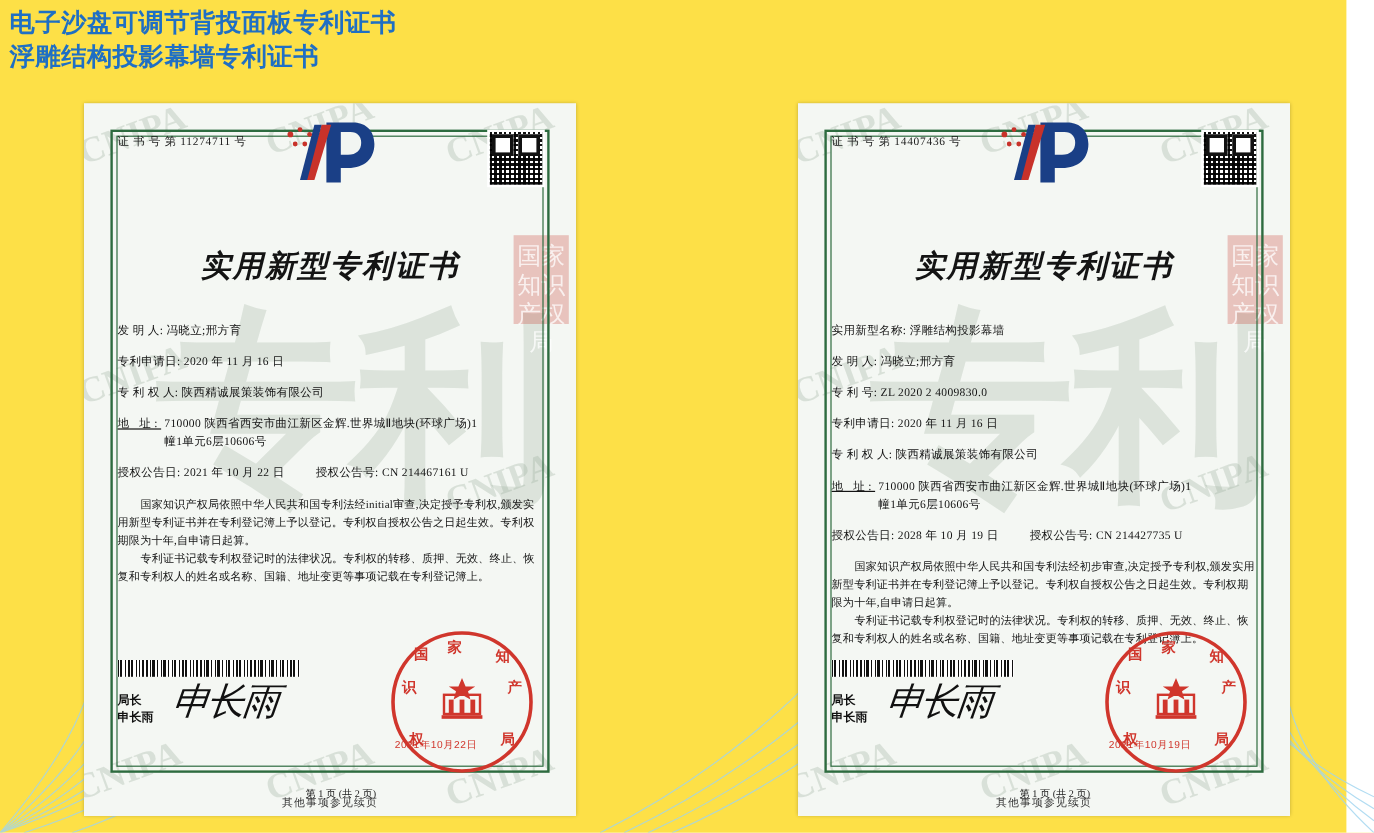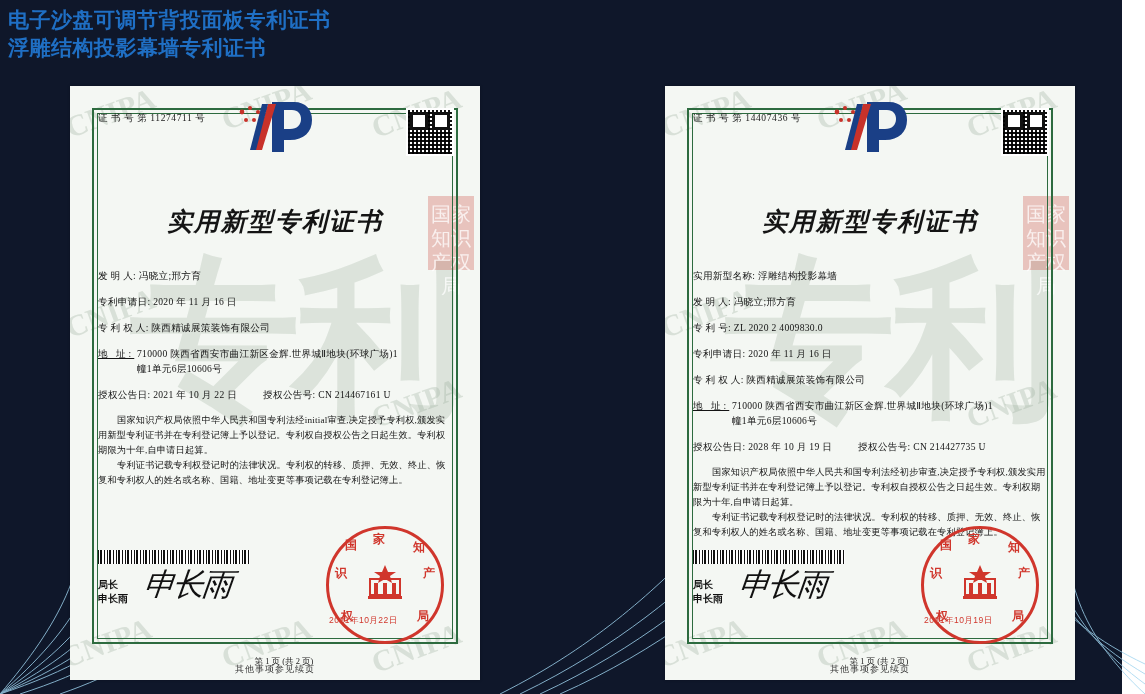--- a/index.html
+++ b/index.html
@@ -11,21 +11,21 @@
     height: 694px;
     background: #ffffff;
     font-family: "Liberation Sans", sans-serif;
     overflow: hidden;
     position: relative;
   }
   .page {
     position: relative;
     width: 1122px;
     height: 694px;
-    background: #0f172a;
+    background: #fde047;
   }
 
   
   .bg-lines {
     position: absolute;
     left: 0;
     bottom: 0;
     width: 1145px;
     height: 300px;
     pointer-events: none;

